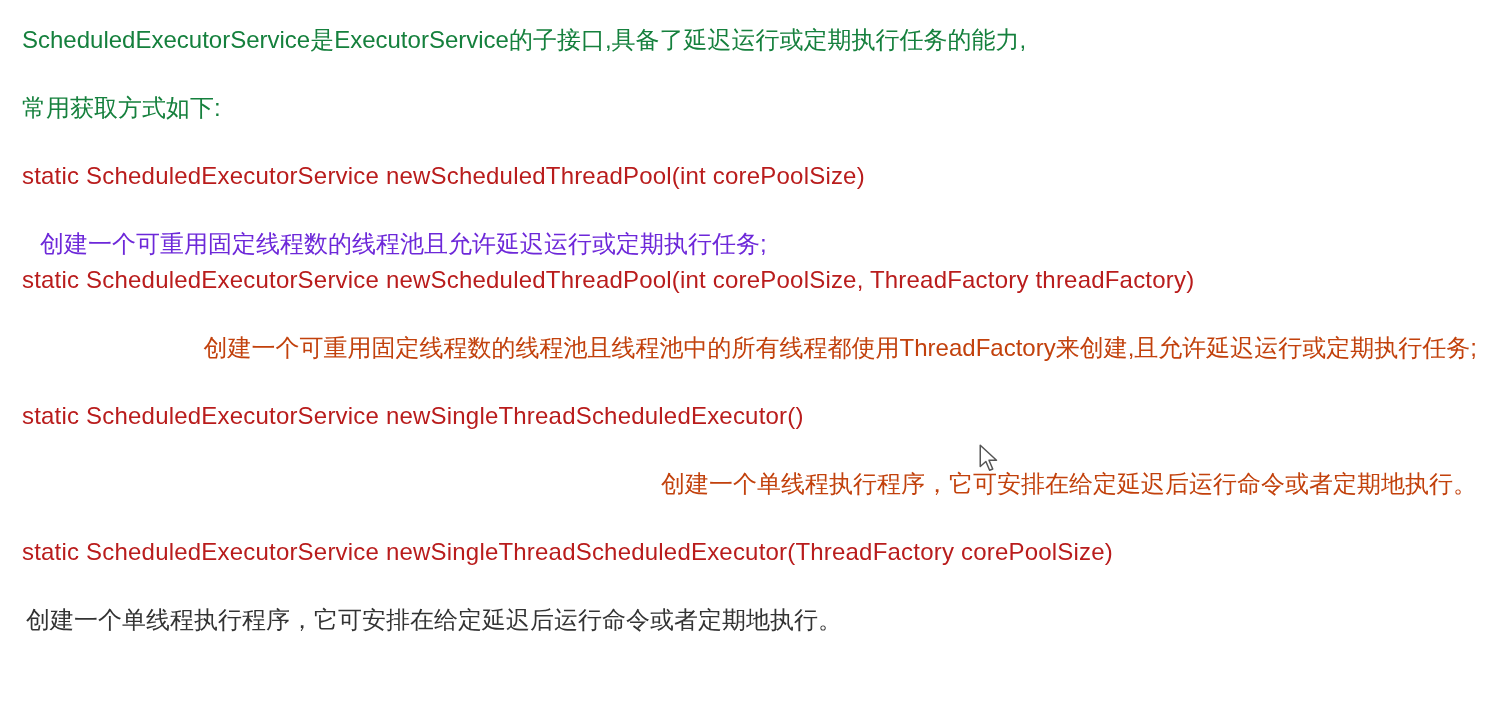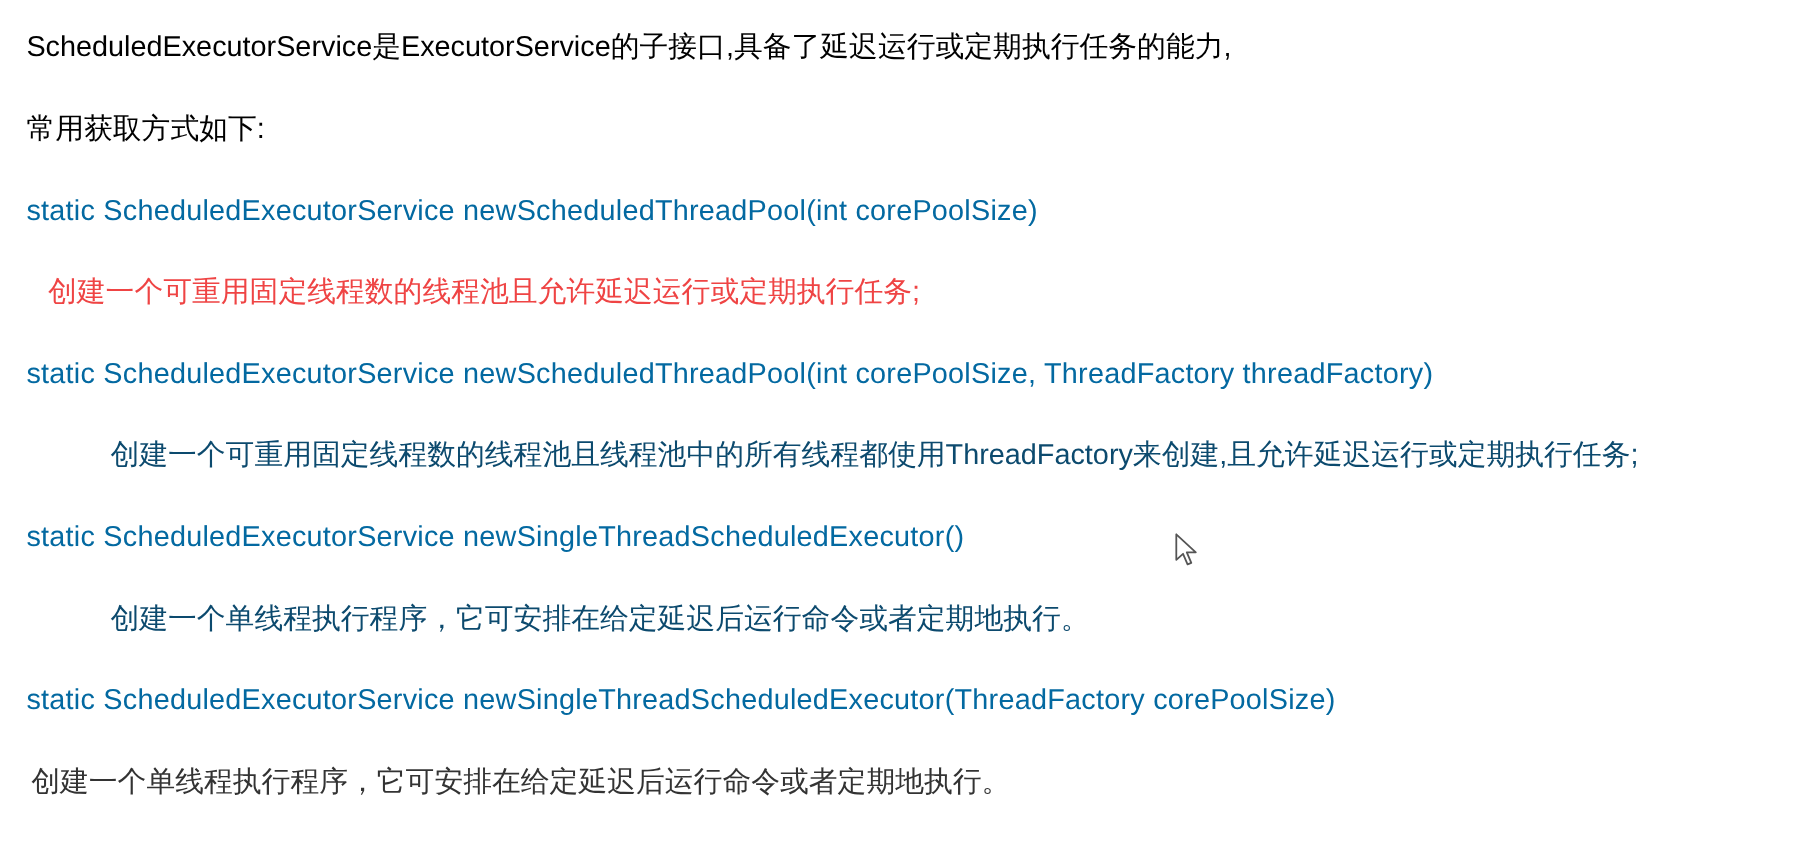--- a/index.html
+++ b/index.html
@@ -12,36 +12,36 @@
       background: #ffffff;
       padding: 22px 22px 22px 22px;
       width: 1499px;
       color: #333333;
       font-size: 24px;
       line-height: 1.5;
       position: relative;
     }
     .para {
       margin-bottom: 32px;
-      color: #000000;
+      color: #15803d;
     }
     .signature {
-      color: #0369a1;
+      color: #b91c1c;
       margin-bottom: 32px;
       letter-spacing: 0.2px;
     }
     .desc-indent-small {
-      margin-bottom: 32px;
       padding-left: 18px;
-      color: #ef4444;
+      color: #6d28d9;
     }
     .desc-indent-large {
       margin-bottom: 32px;
       padding-left: 70px;
-      color: #0c4a6e;
+      color: #c2410c;
+      text-align: right;
     }
     .desc-no-indent {
       margin-bottom: 24px;
       padding-left: 4px;
       color: #333333;
     }
     .cursor {
       position: absolute;
       left: 978px;
       top: 444px;

